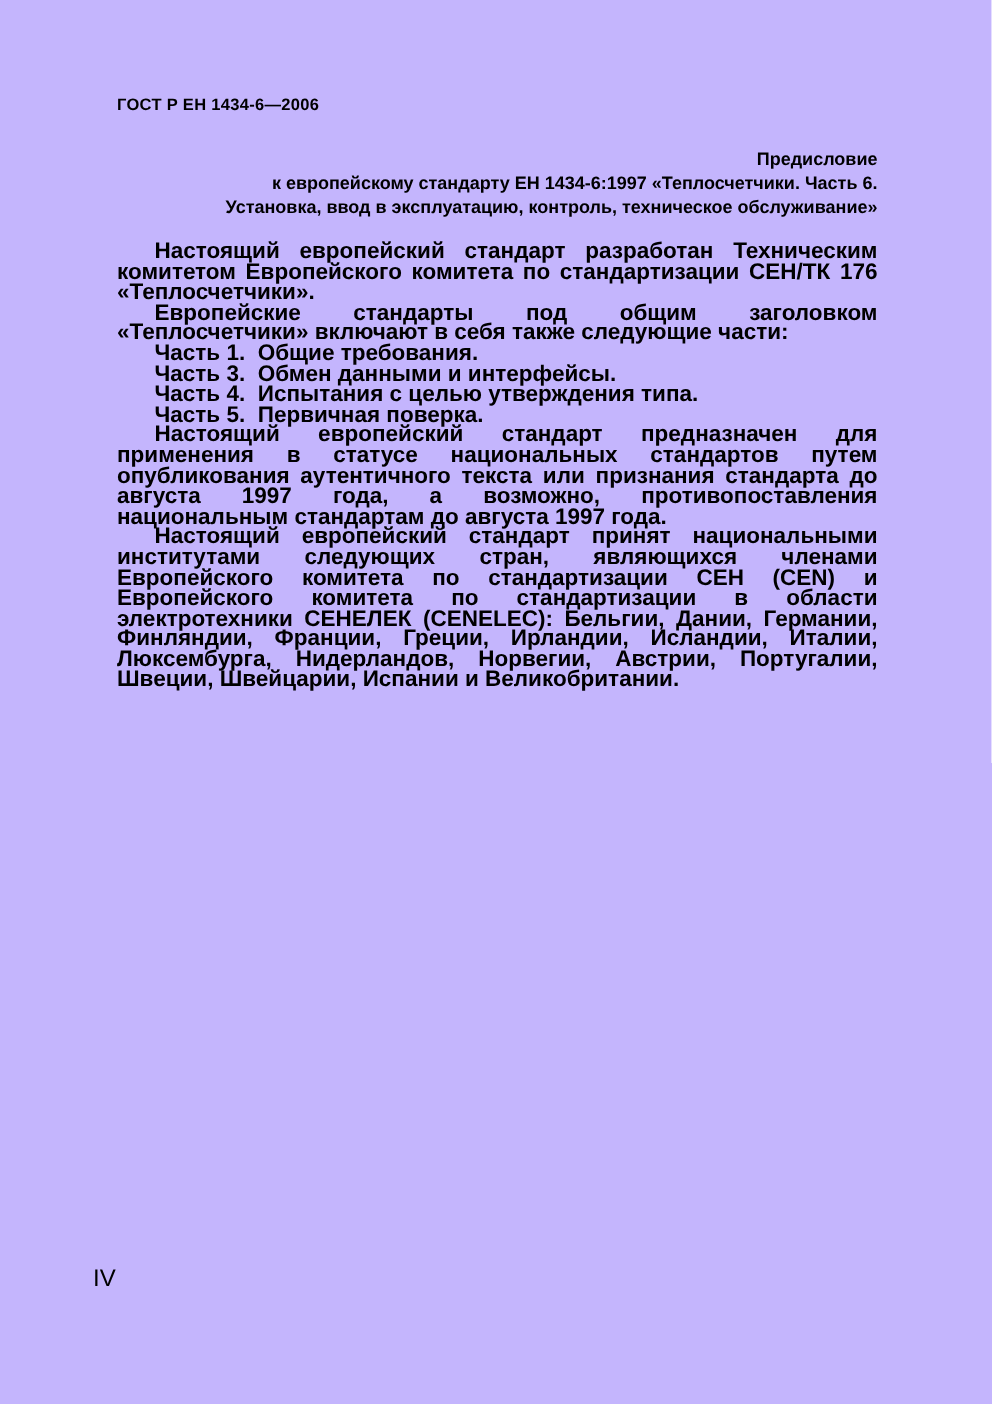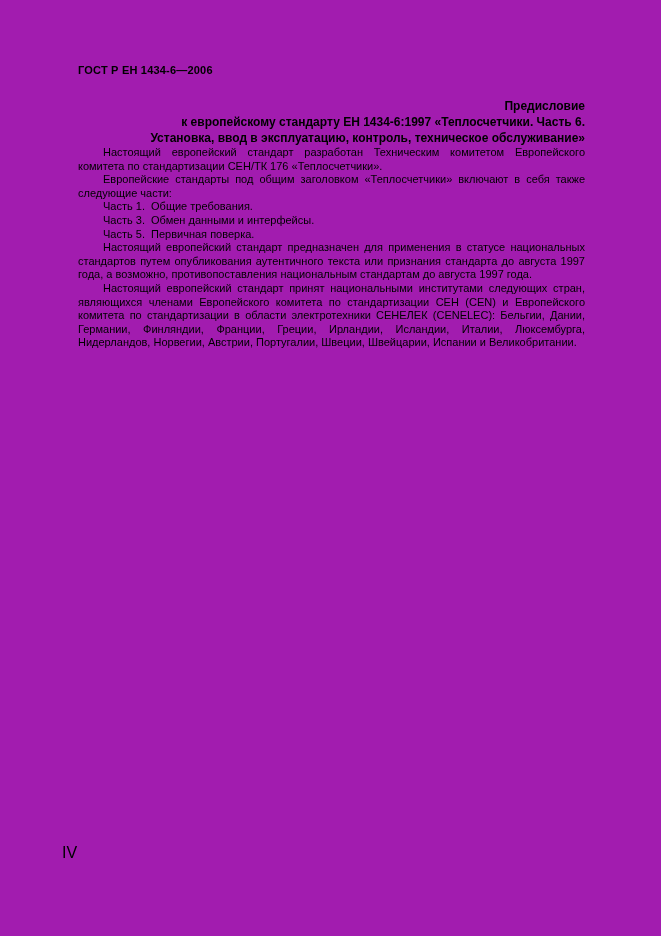--- a/index.html
+++ b/index.html
@@ -4,43 +4,45 @@
 <style>
   html, body {
     margin: 0;
     padding: 0;
     background: #ffffff;
   }
   .page {
     position: relative;
     width: 661px;
     height: 936px;
-    background: #a21caf;
+    background: #c4b5fd;
     color: #000000;
     font-family: "Liberation Sans", sans-serif;
     box-sizing: border-box;
     padding: 64px 76px 0 78px;
     overflow: hidden;
   }
   .doc-number {
     font-size: 11px;
     font-weight: bold;
     letter-spacing: 0.2px;
   }
   .title-block {
     margin-top: 22px;
     text-align: right;
     font-weight: bold;
     font-size: 12px;
     line-height: 16px;
   }
   .body-text {
-    font-size: 11px;
+    margin-top: 15px;
+    font-size: 15px;
     line-height: 13.6px;
     text-align: justify;
+    font-weight: bold;
   }
   .para {
     margin: 0;
     text-indent: 25px;
   }
   .part-item {
     margin: 0 0 0 25px;
     white-space: pre-wrap;
     text-align: left;
   }
@@ -62,20 +64,21 @@
     <div>Предисловие</div>
     <div>к европейскому стандарту ЕН 1434-6:1997 «Теплосчетчики. Часть 6.</div>
     <div>Установка, ввод в эксплуатацию, контроль, техническое обслуживание»</div>
   </div>
 
   <div class="body-text">
     <p class="para">Настоящий европейский стандарт разработан Техническим комитетом Европейского комитета по стандартизации СЕН/ТК 176 «Теплосчетчики».</p>
     <p class="para">Европейские стандарты под общим заголовком «Теплосчетчики» включают в себя также следующие части:</p>
     <p class="part-item">Часть 1.  Общие требования.</p>
     <p class="part-item">Часть 3.  Обмен данными и интерфейсы.</p>
+    <p class="part-item">Часть 4.  Испытания с целью утверждения типа.</p>
     <p class="part-item">Часть 5.  Первичная поверка.</p>
     <p class="para">Настоящий европейский стандарт предназначен для применения в статусе национальных стандартов путем опубликования аутентичного текста или признания стандарта до августа 1997 года, а возможно, противопоставления национальным стандартам до августа 1997 года.</p>
     <p class="para">Настоящий европейский стандарт принят национальными институтами следующих стран, являющихся членами Европейского комитета по стандартизации СЕН (CEN) и Европейского комитета по стандартизации в области электротехники СЕНЕЛЕК (CENELEC): Бельгии, Дании, Германии, Финляндии, Франции, Греции, Ирландии, Исландии, Италии, Люксембурга, Нидерландов, Норвегии, Австрии, Португалии, Швеции, Швейцарии, Испании и Великобритании.</p>
   </div>
 
   <div class="footer-page-number">IV</div>
 
 </div>
 
 </body></html>

